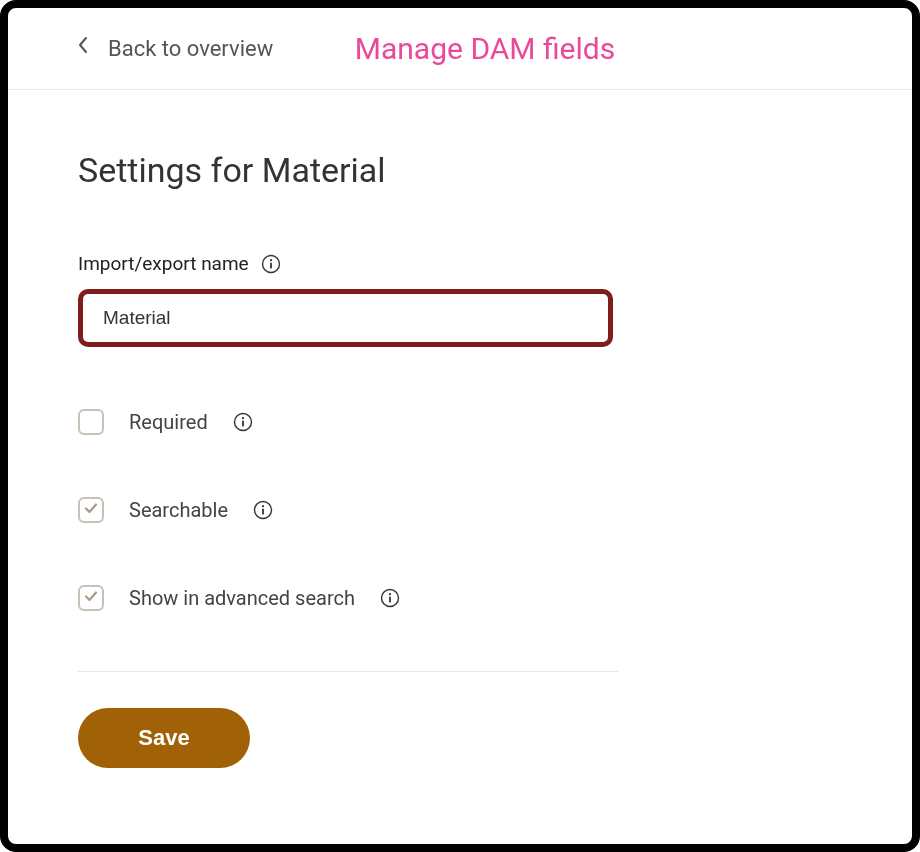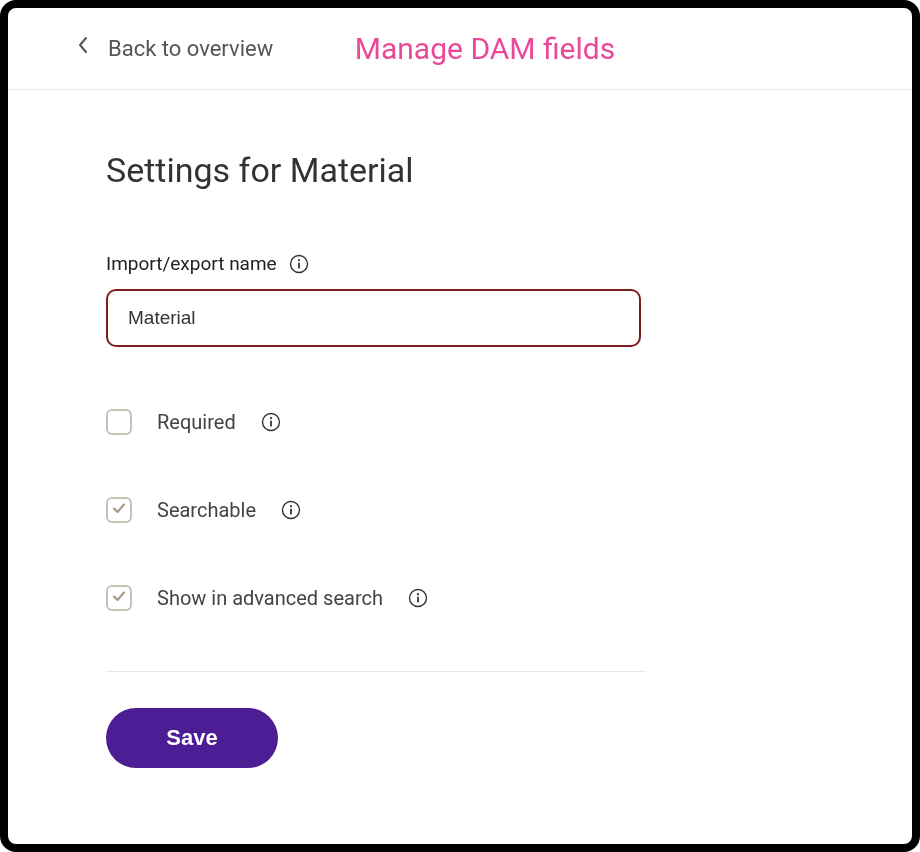--- a/index.html
+++ b/index.html
@@ -45,21 +45,21 @@
     .header-title {
       font-size: 30px;
       color: #ec4899;
       position: absolute;
       left: 50%;
       transform: translateX(-50%);
       white-space: nowrap;
       margin-left: 25px;
     }
     .content {
-      padding: 60px 70px 40px 98px;
+      padding: 60px 70px 40px 70px;
     }
     .page-title {
       font-size: 34px;
       color: #333;
       font-weight: 400;
       margin-bottom: 62px;
     }
     .field-group {
       margin-bottom: 18px;
     }
@@ -78,21 +78,21 @@
       width: 20px;
       height: 20px;
       display: inline-flex;
       align-items: center;
       justify-content: center;
       cursor: pointer;
     }
     .text-input {
       width: 535px;
       height: 58px;
-      border: 2px solid #7f1d1d;
+      border: 5px solid #7f1d1d;
       border-radius: 10px;
       padding: 0 20px;
       font-size: 19px;
       color: #333;
       outline: none;
     }
     .checkbox-row {
       display: flex;
       align-items: center;
       gap: 25px;
@@ -127,21 +127,21 @@
       border-top: 1px solid #e8e8e8;
       margin-top: 60px;
       width: 540px;
     }
     .save-button {
       margin-top: 36px;
       width: 172px;
       height: 60px;
       border: none;
       border-radius: 32px;
-      background: #4c1d95;
+      background: #a16207;
       color: #fff;
       font-size: 22px;
       font-weight: 600;
       cursor: pointer;
     }
   </style>
 </head>
 <body>
 
 <div class="frame">

